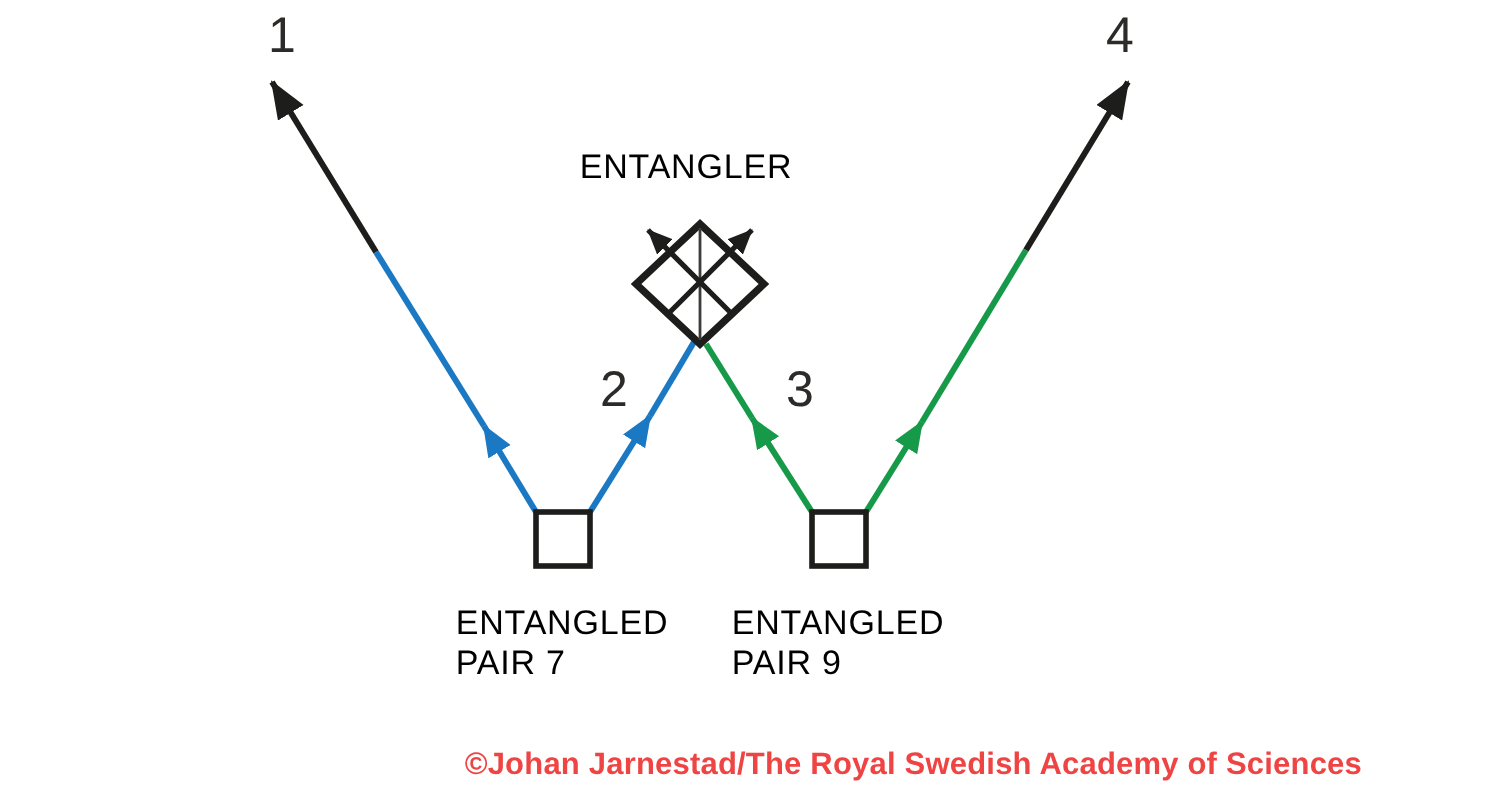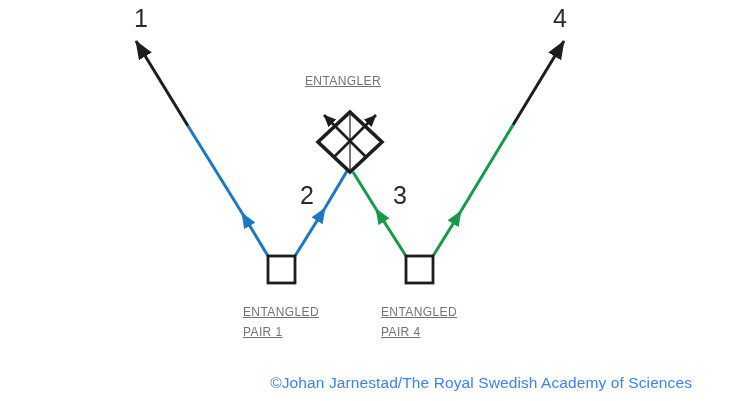--- a/index.html
+++ b/index.html
@@ -17,37 +17,37 @@
     color:#3c3c3b;
     white-space:nowrap;
     user-select:none;
   }
   .num{
     font-size:25px;
     font-weight:400;
     color:#2c2b2a;
   }
   .caps{
-    font-size:12px;
+    font-size:17px;
     letter-spacing:0.4px;
-    color:#737373;
-    text-decoration:underline;
+    color:#000000;
   }
   .pair-label{
     text-align:left;
     line-height:20px;
   }
   .credit{
     position:absolute;
-    right:57px;
+    right:68px;
     top:374px;
     font-size:15.5px;
     letter-spacing:0.1px;
-    color:#3b82f6;
+    color:#ef4444;
     white-space:nowrap;
+    font-weight:bold;
   }
 </style>
 </head>
 <body>
 
 <div class="canvas">
 
   <svg width="749" height="401" viewBox="0 0 749 401">
     <defs>
       <marker id="ah-black-big" markerWidth="20" markerHeight="16" refX="18" refY="7.5" orient="auto" markerUnits="userSpaceOnUse">
@@ -94,23 +94,23 @@
   <div class="lbl num" style="left:560px; top:4px;">4</div>
 
   <div class="lbl num" style="left:307px; top:181px;">2</div>
 
   <div class="lbl num" style="left:400px; top:181px;">3</div>
 
   <div class="lbl caps" style="left:343px; top:74px;">ENTANGLER</div>
 
   <div class="lbl caps pair-label" style="left:281px; top:302px;">
     <div>ENTANGLED</div>
-    <div>PAIR 1</div>
+    <div>PAIR 7</div>
   </div>
 
   <div class="lbl caps pair-label" style="left:419px; top:302px;">
     <div>ENTANGLED</div>
-    <div>PAIR 4</div>
+    <div>PAIR 9</div>
   </div>
 
   <div class="credit">©Johan Jarnestad/The Royal Swedish Academy of Sciences</div>
 
 </div>
 
 </body></html>

